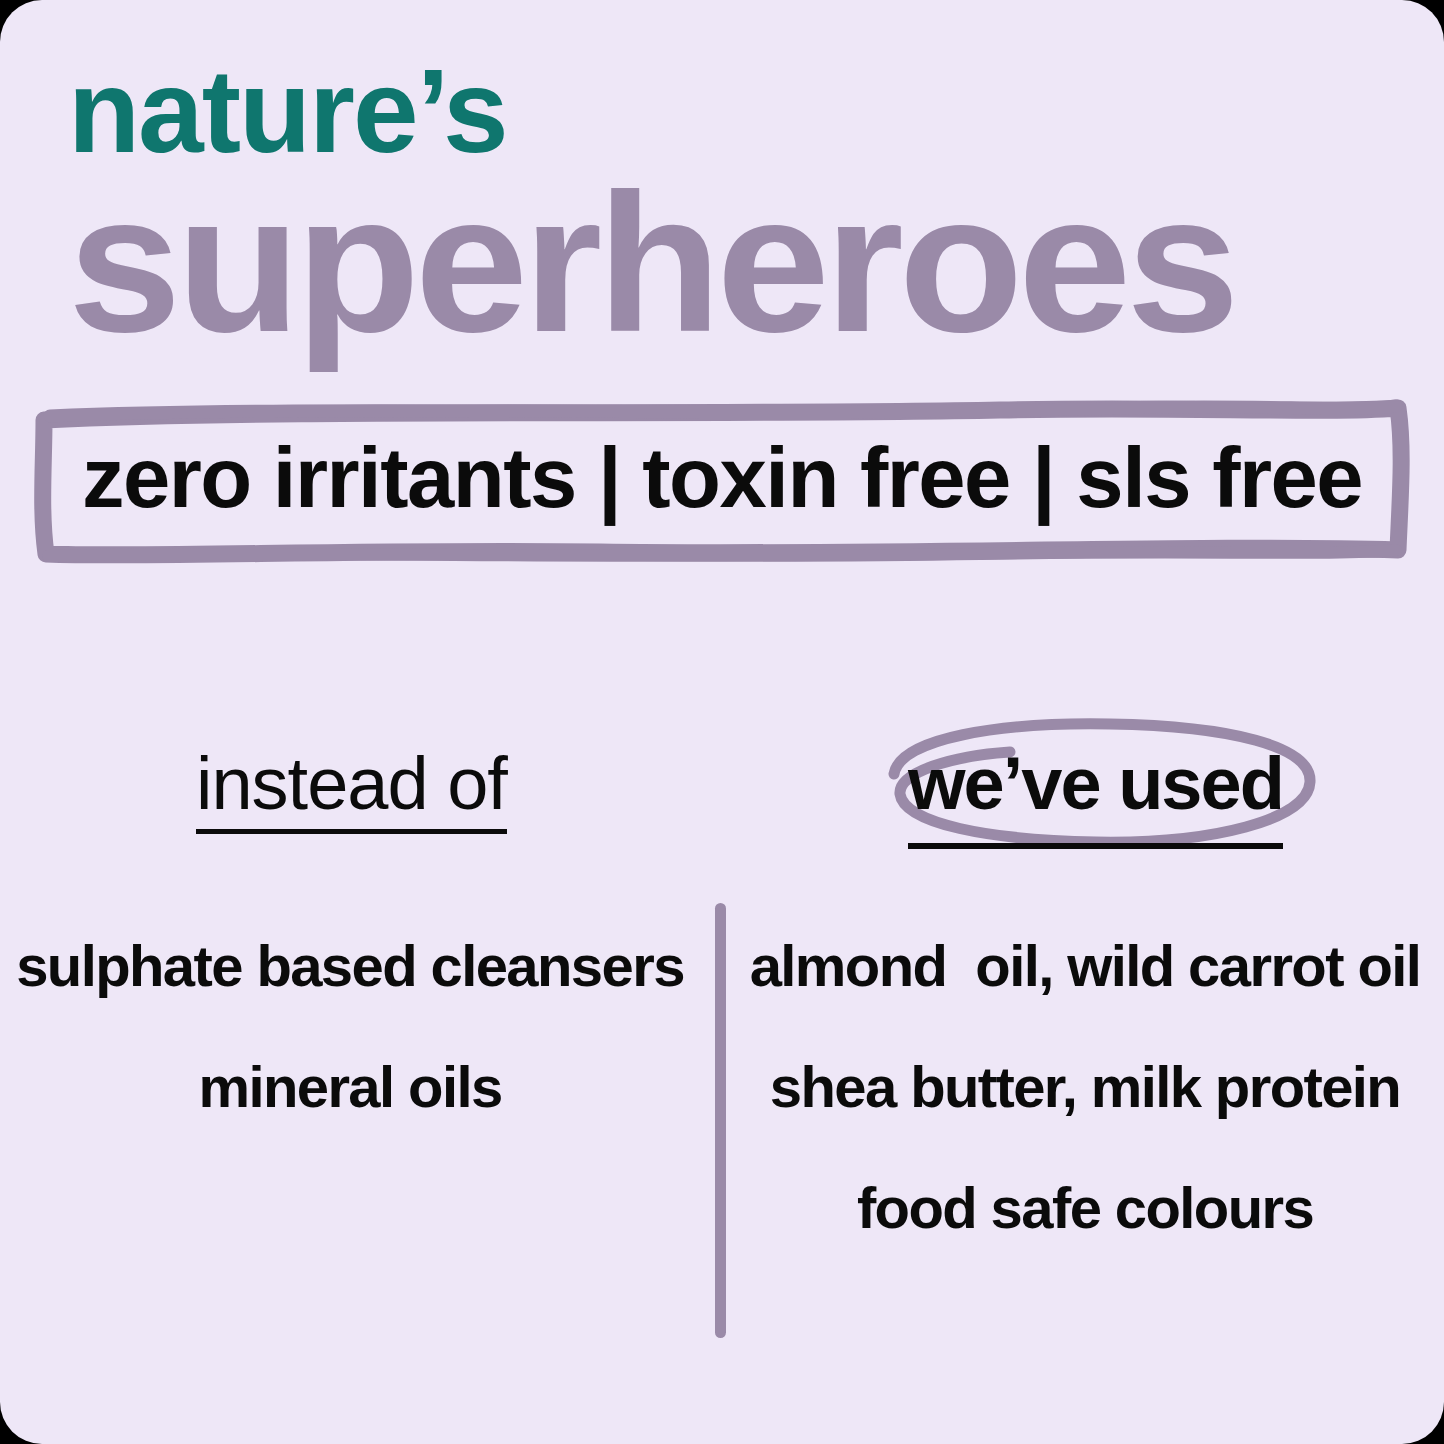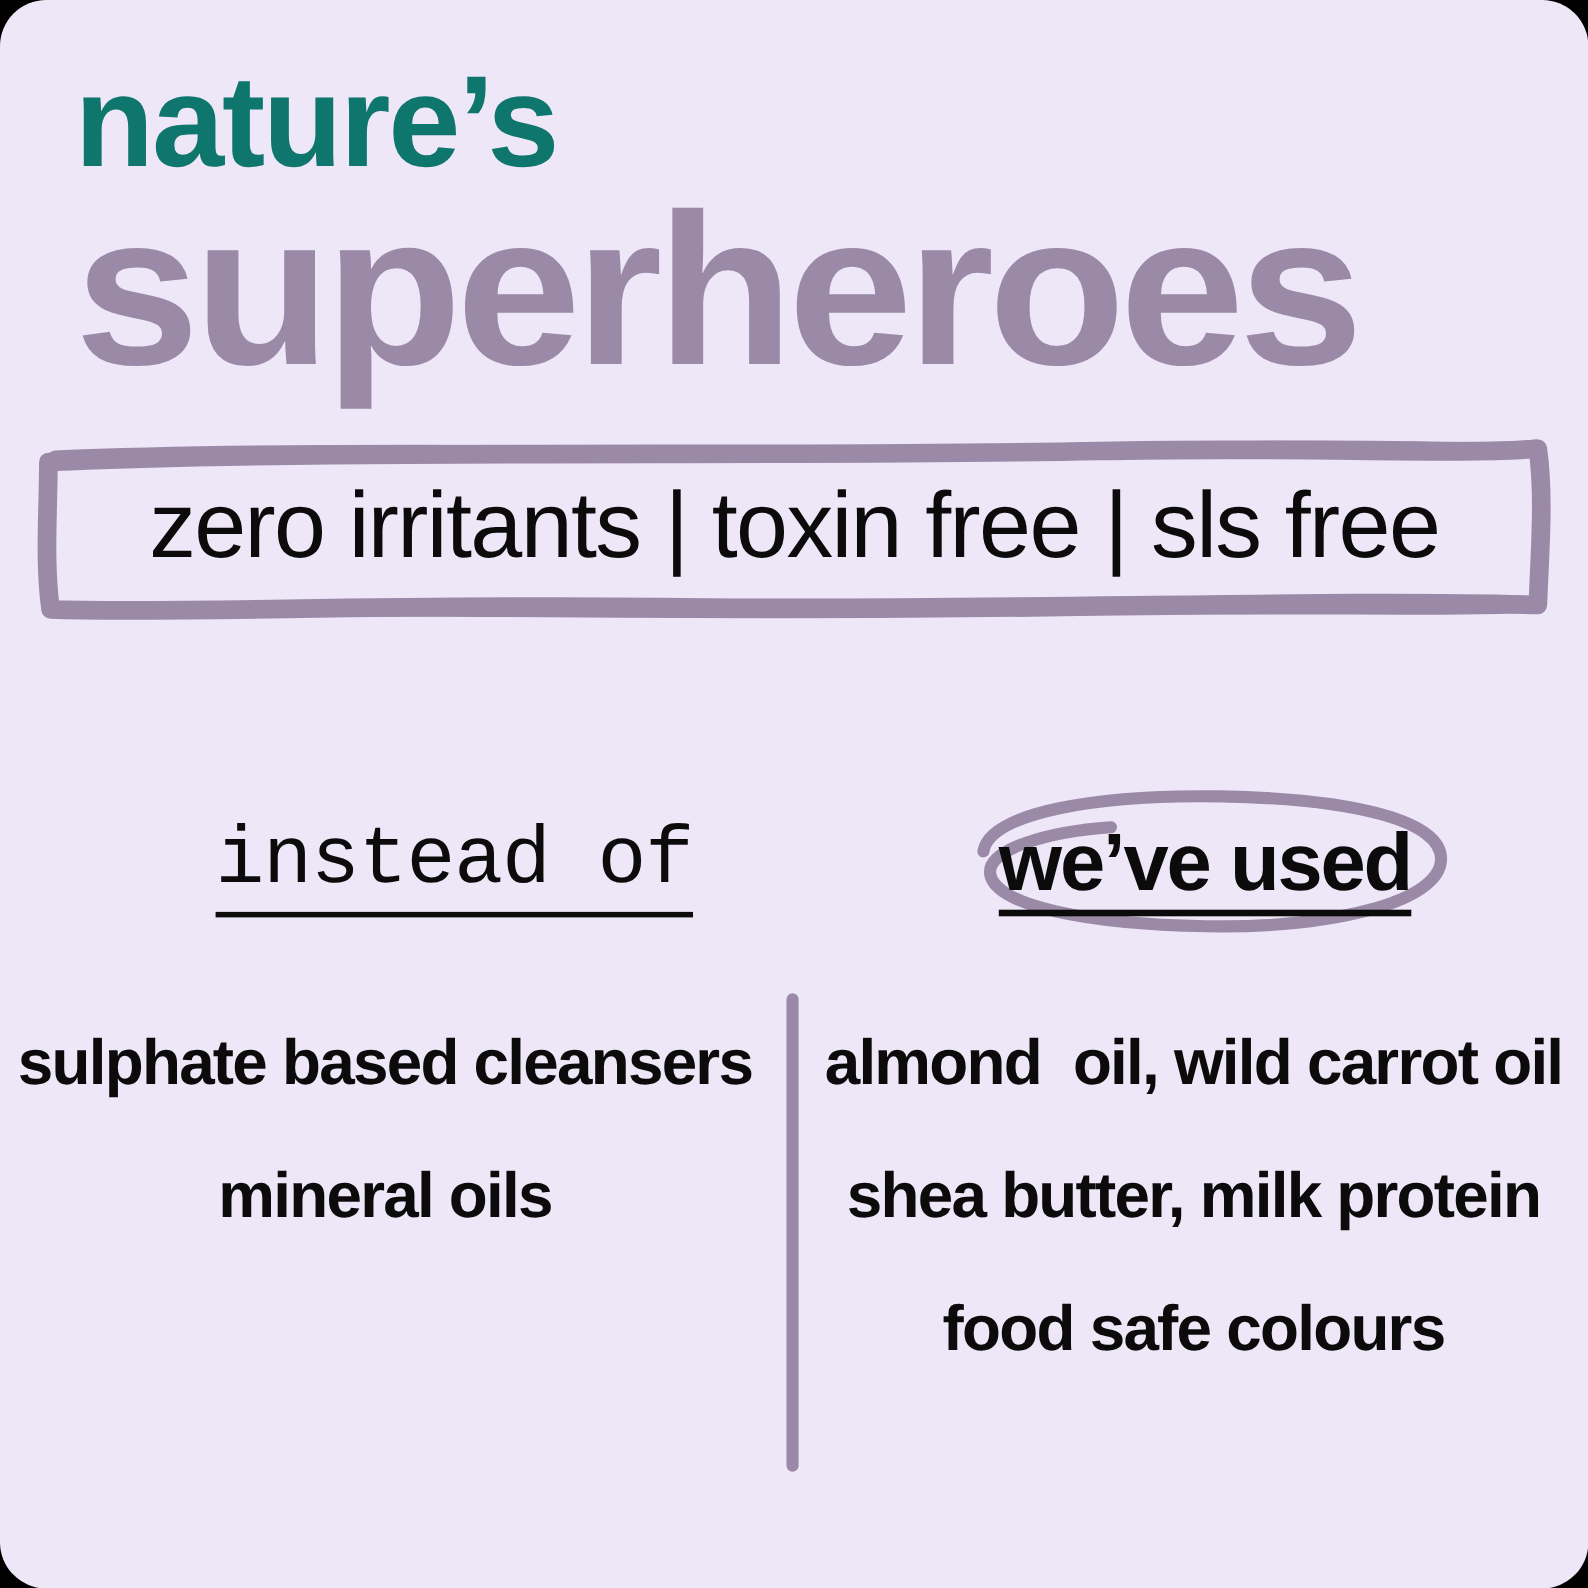--- a/index.html
+++ b/index.html
@@ -76,36 +76,36 @@
   .tagline-text {
     position: absolute;
     left: 0;
     top: 0;
     width: 1444px;
     height: 200px;
     display: flex;
     align-items: center;
     justify-content: center;
     font-family: "Liberation Sans", sans-serif;
-    font-weight: 400;
+    font-weight: 700;
     font-size: 85px;
     letter-spacing: -1.5px;
     color: #0B0B0B;
     white-space: nowrap;
     box-sizing: border-box;
     padding-bottom: 4px;
     text-align: center;
   }
 
   
   .col-head-left {
     position: absolute;
     left: 196px;
     top: 745px;
-    font-family: Liberation Mono, monospace;
+    font-family: Liberation Sans, sans-serif;
     font-weight: 400;
     font-size: 74px;
     letter-spacing: -1px;
     color: #0B0B0B;
     white-space: nowrap;
     border-bottom: 5px solid #0B0B0B;
     padding-bottom: 6px;
     line-height: 1.05;
   }
   .col-head-right-wrap {
@@ -127,21 +127,21 @@
     position: absolute;
     left: 48px;
     top: 33px;
     font-family: "Liberation Sans", sans-serif;
     font-weight: 700;
     font-size: 74px;
     letter-spacing: -2px;
     color: #0B0B0B;
     white-space: nowrap;
     border-bottom: 6px solid #0B0B0B;
-    padding-bottom: 4px;
+    padding-bottom: 20px;
     line-height: 1.05;
   }
 
   
   .divider {
     position: absolute;
     left: 715px;
     top: 903px;
     width: 11px;
     height: 435px;

